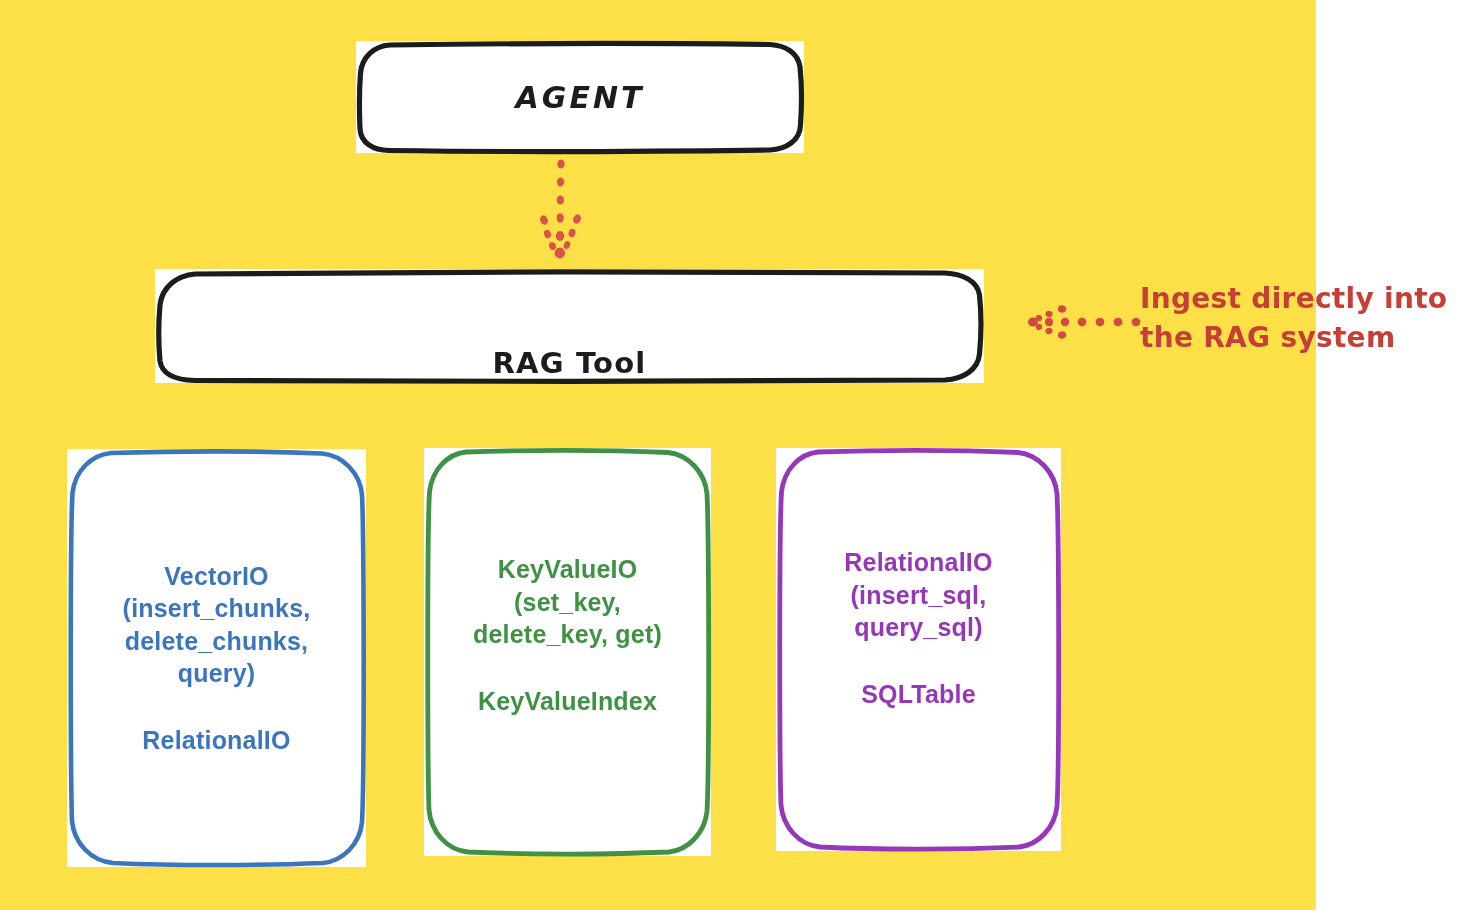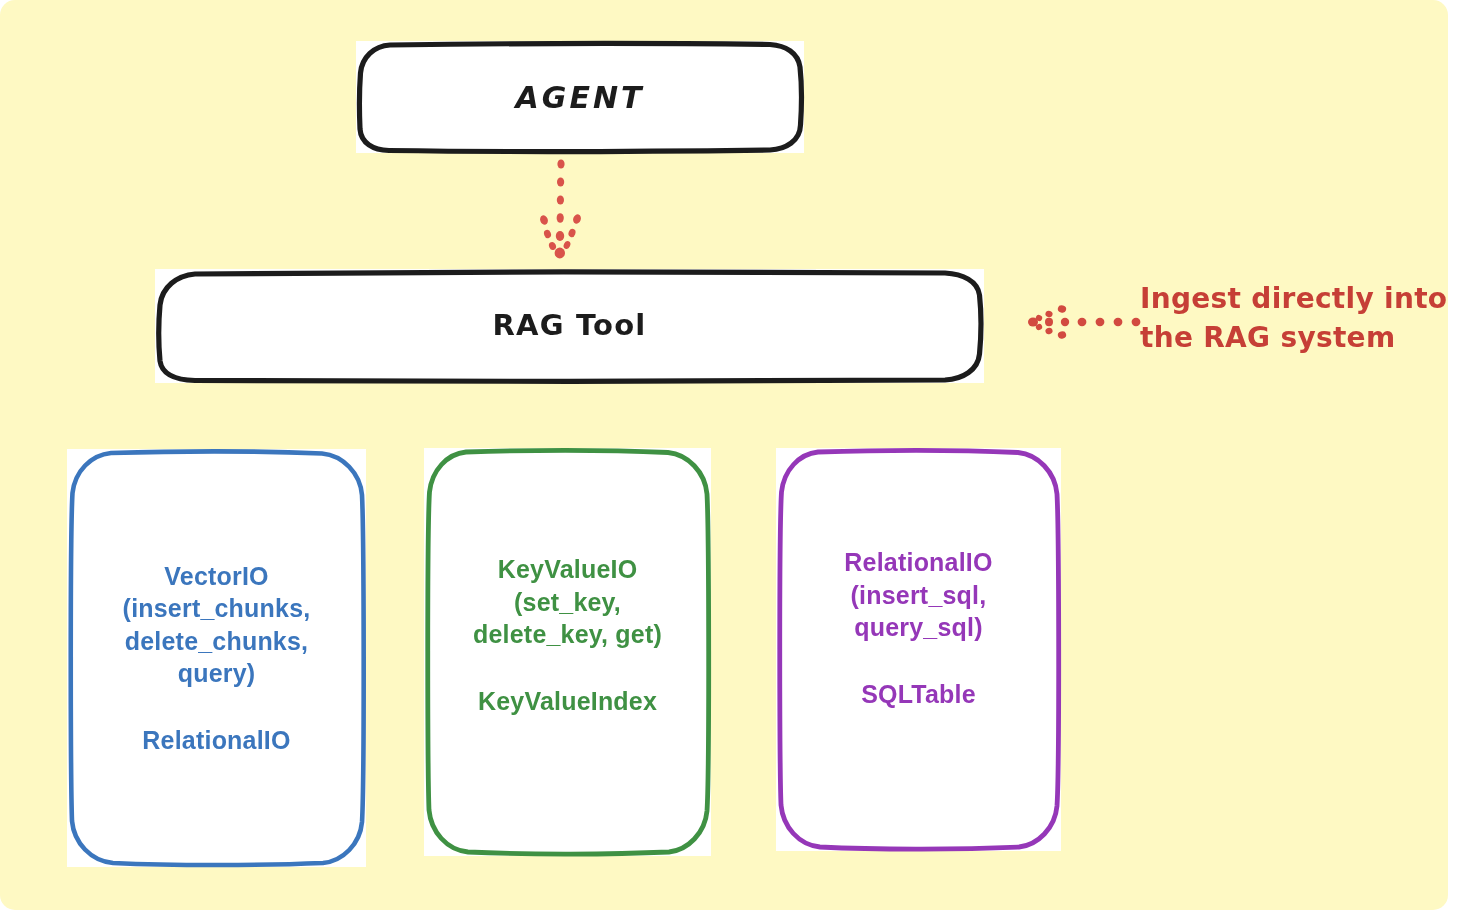--- a/index.html
+++ b/index.html
@@ -8,24 +8,23 @@
     background: #ffffff;
   }
   body {
     width: 1484px;
     height: 910px;
     font-family: "DejaVu Sans", sans-serif;
     overflow: hidden;
   }
   #canvas {
     position: relative;
-    width: 1448px;
+    width: 1316px;
     height: 910px;
-    background: #fef9c3;
-    border-radius: 15px;
+    background: #fde047;
   }
   .node {
     position: absolute;
     box-sizing: border-box;
     background: #ffffff;
     display: flex;
     flex-direction: column;
     align-items: center;
     justify-content: center;
     text-align: center;
@@ -62,20 +61,21 @@
     letter-spacing: 3px;
     color: #1c1c1c;
   }
 
   
   #ragtool-node {
     left: 155px;
     top: 269px;
     width: 829px;
     height: 114px;
+    justify-content: flex-end;
   }
   #ragtool-node .label {
     font-family: "DejaVu Sans", sans-serif;
     font-weight: 600;
     font-size: 29px;
     letter-spacing: 1.2px;
     color: #1c1c1c;
   }
 
   

